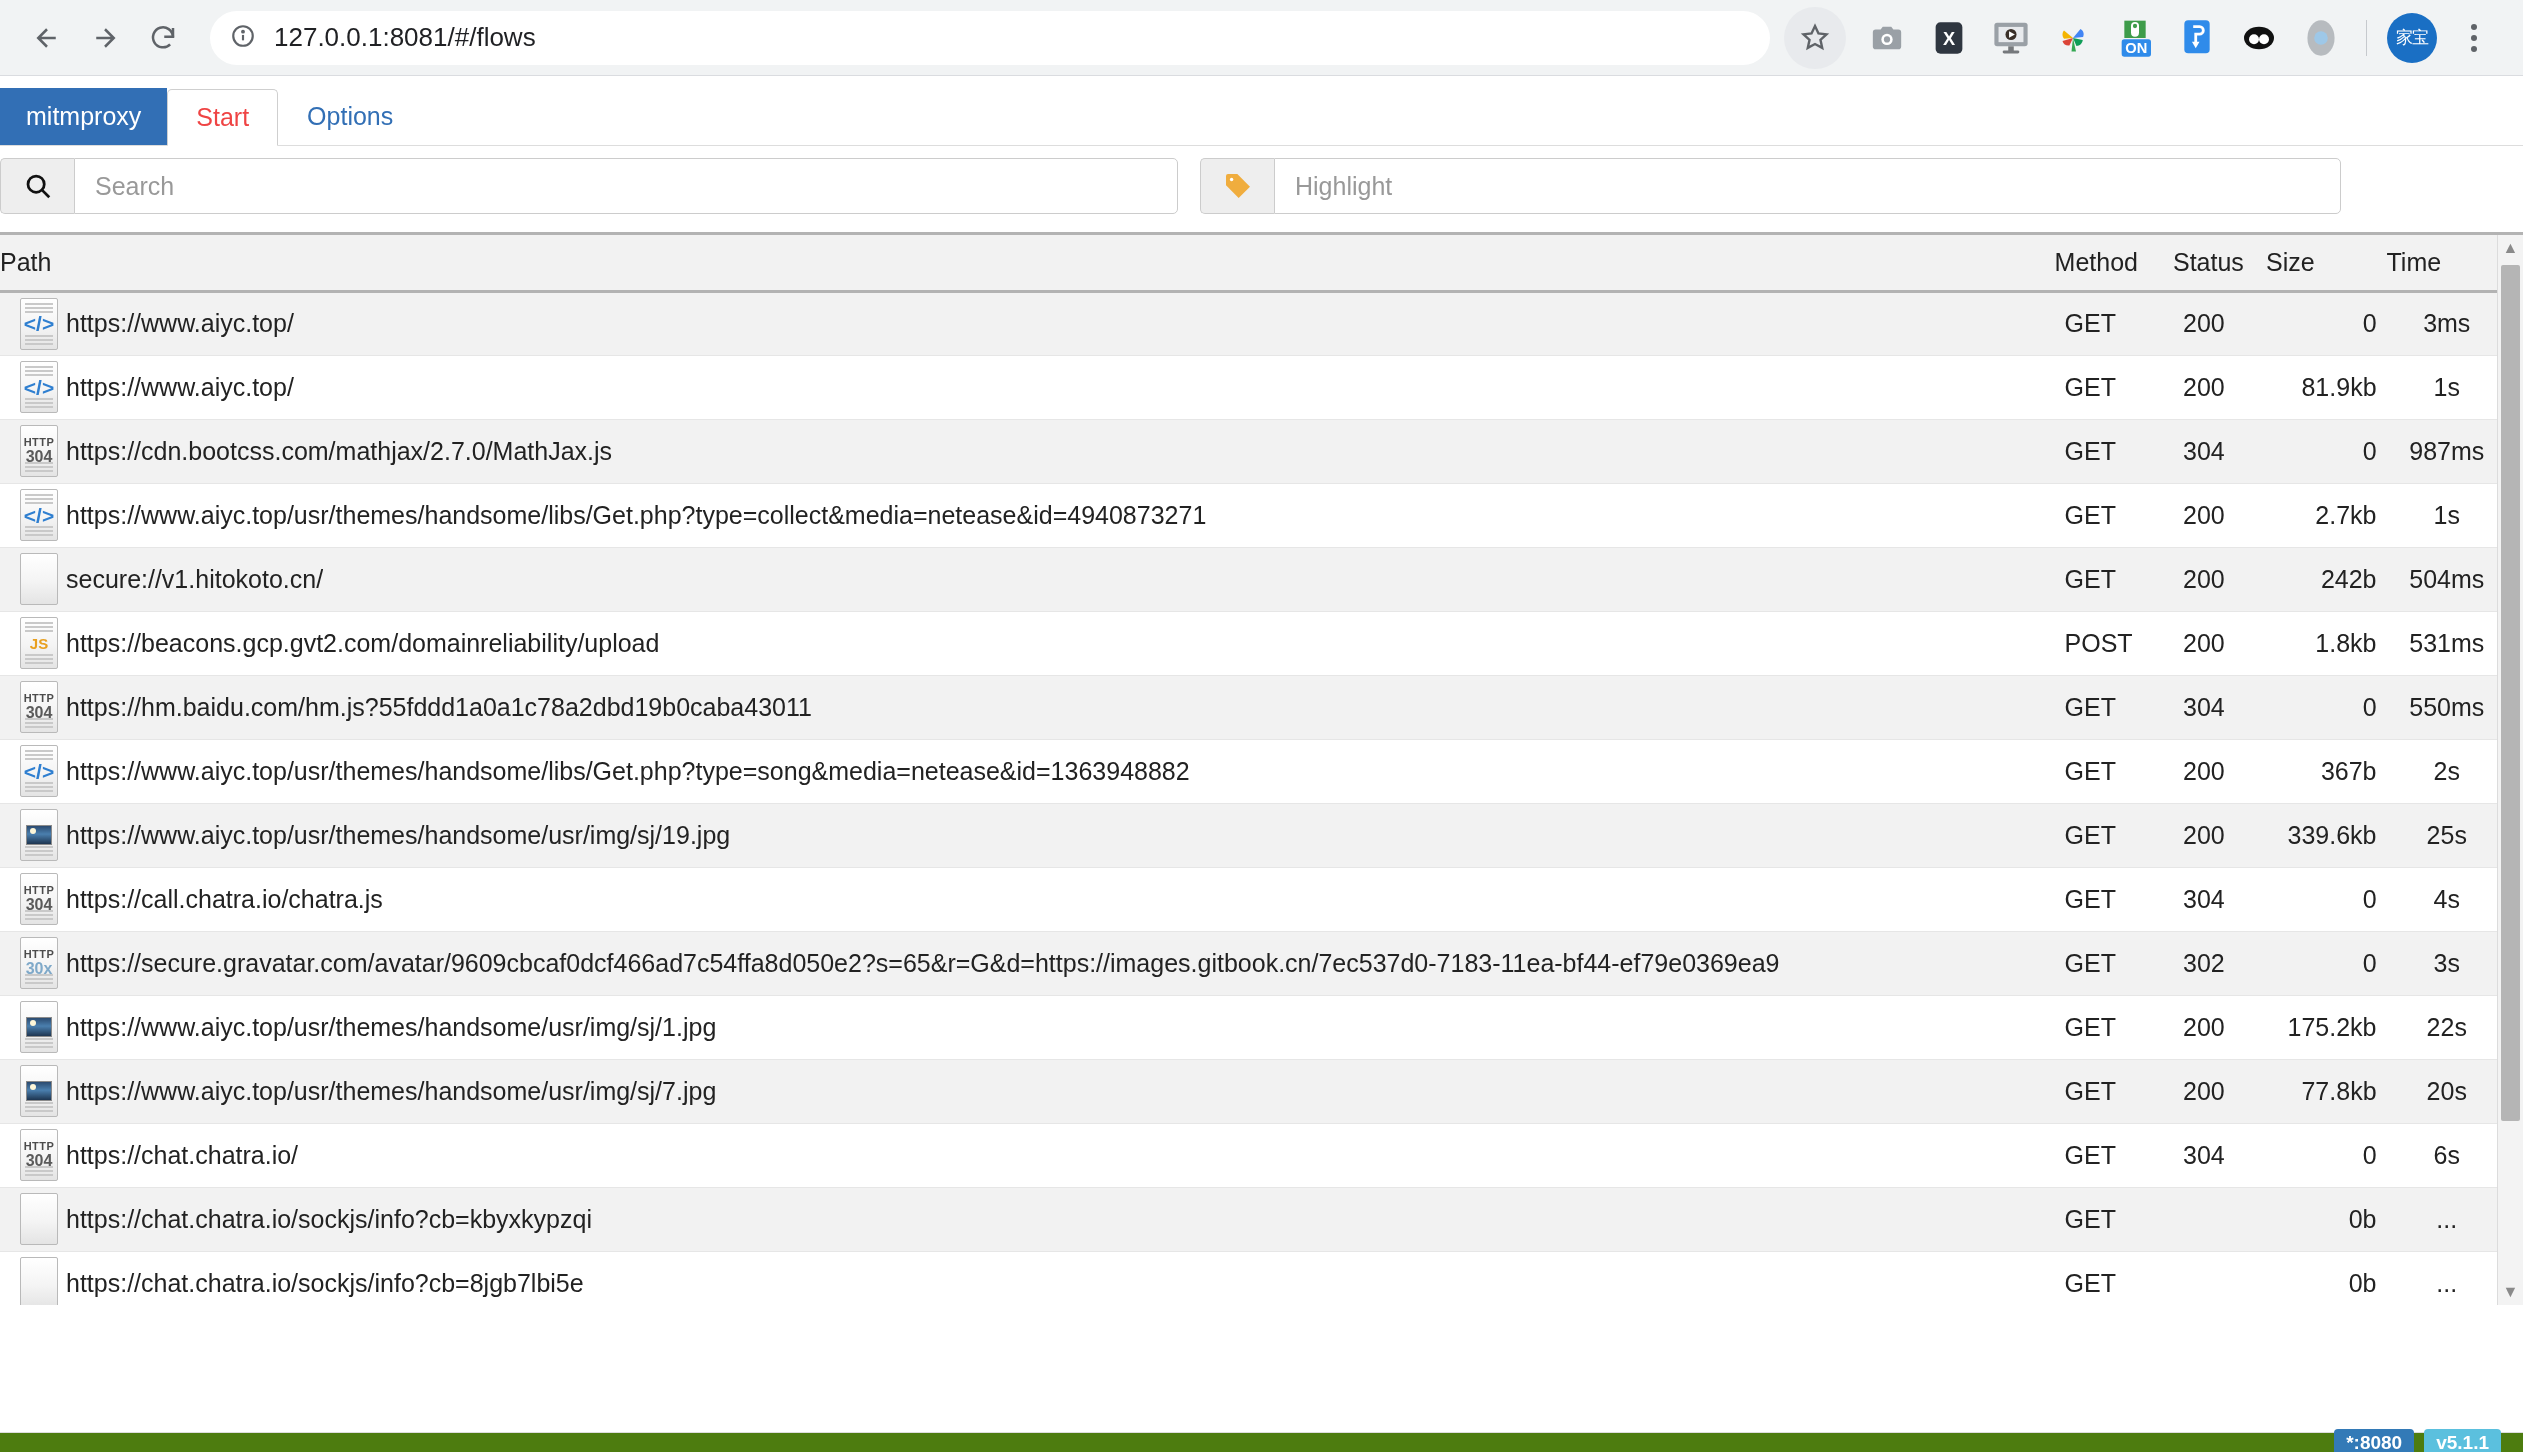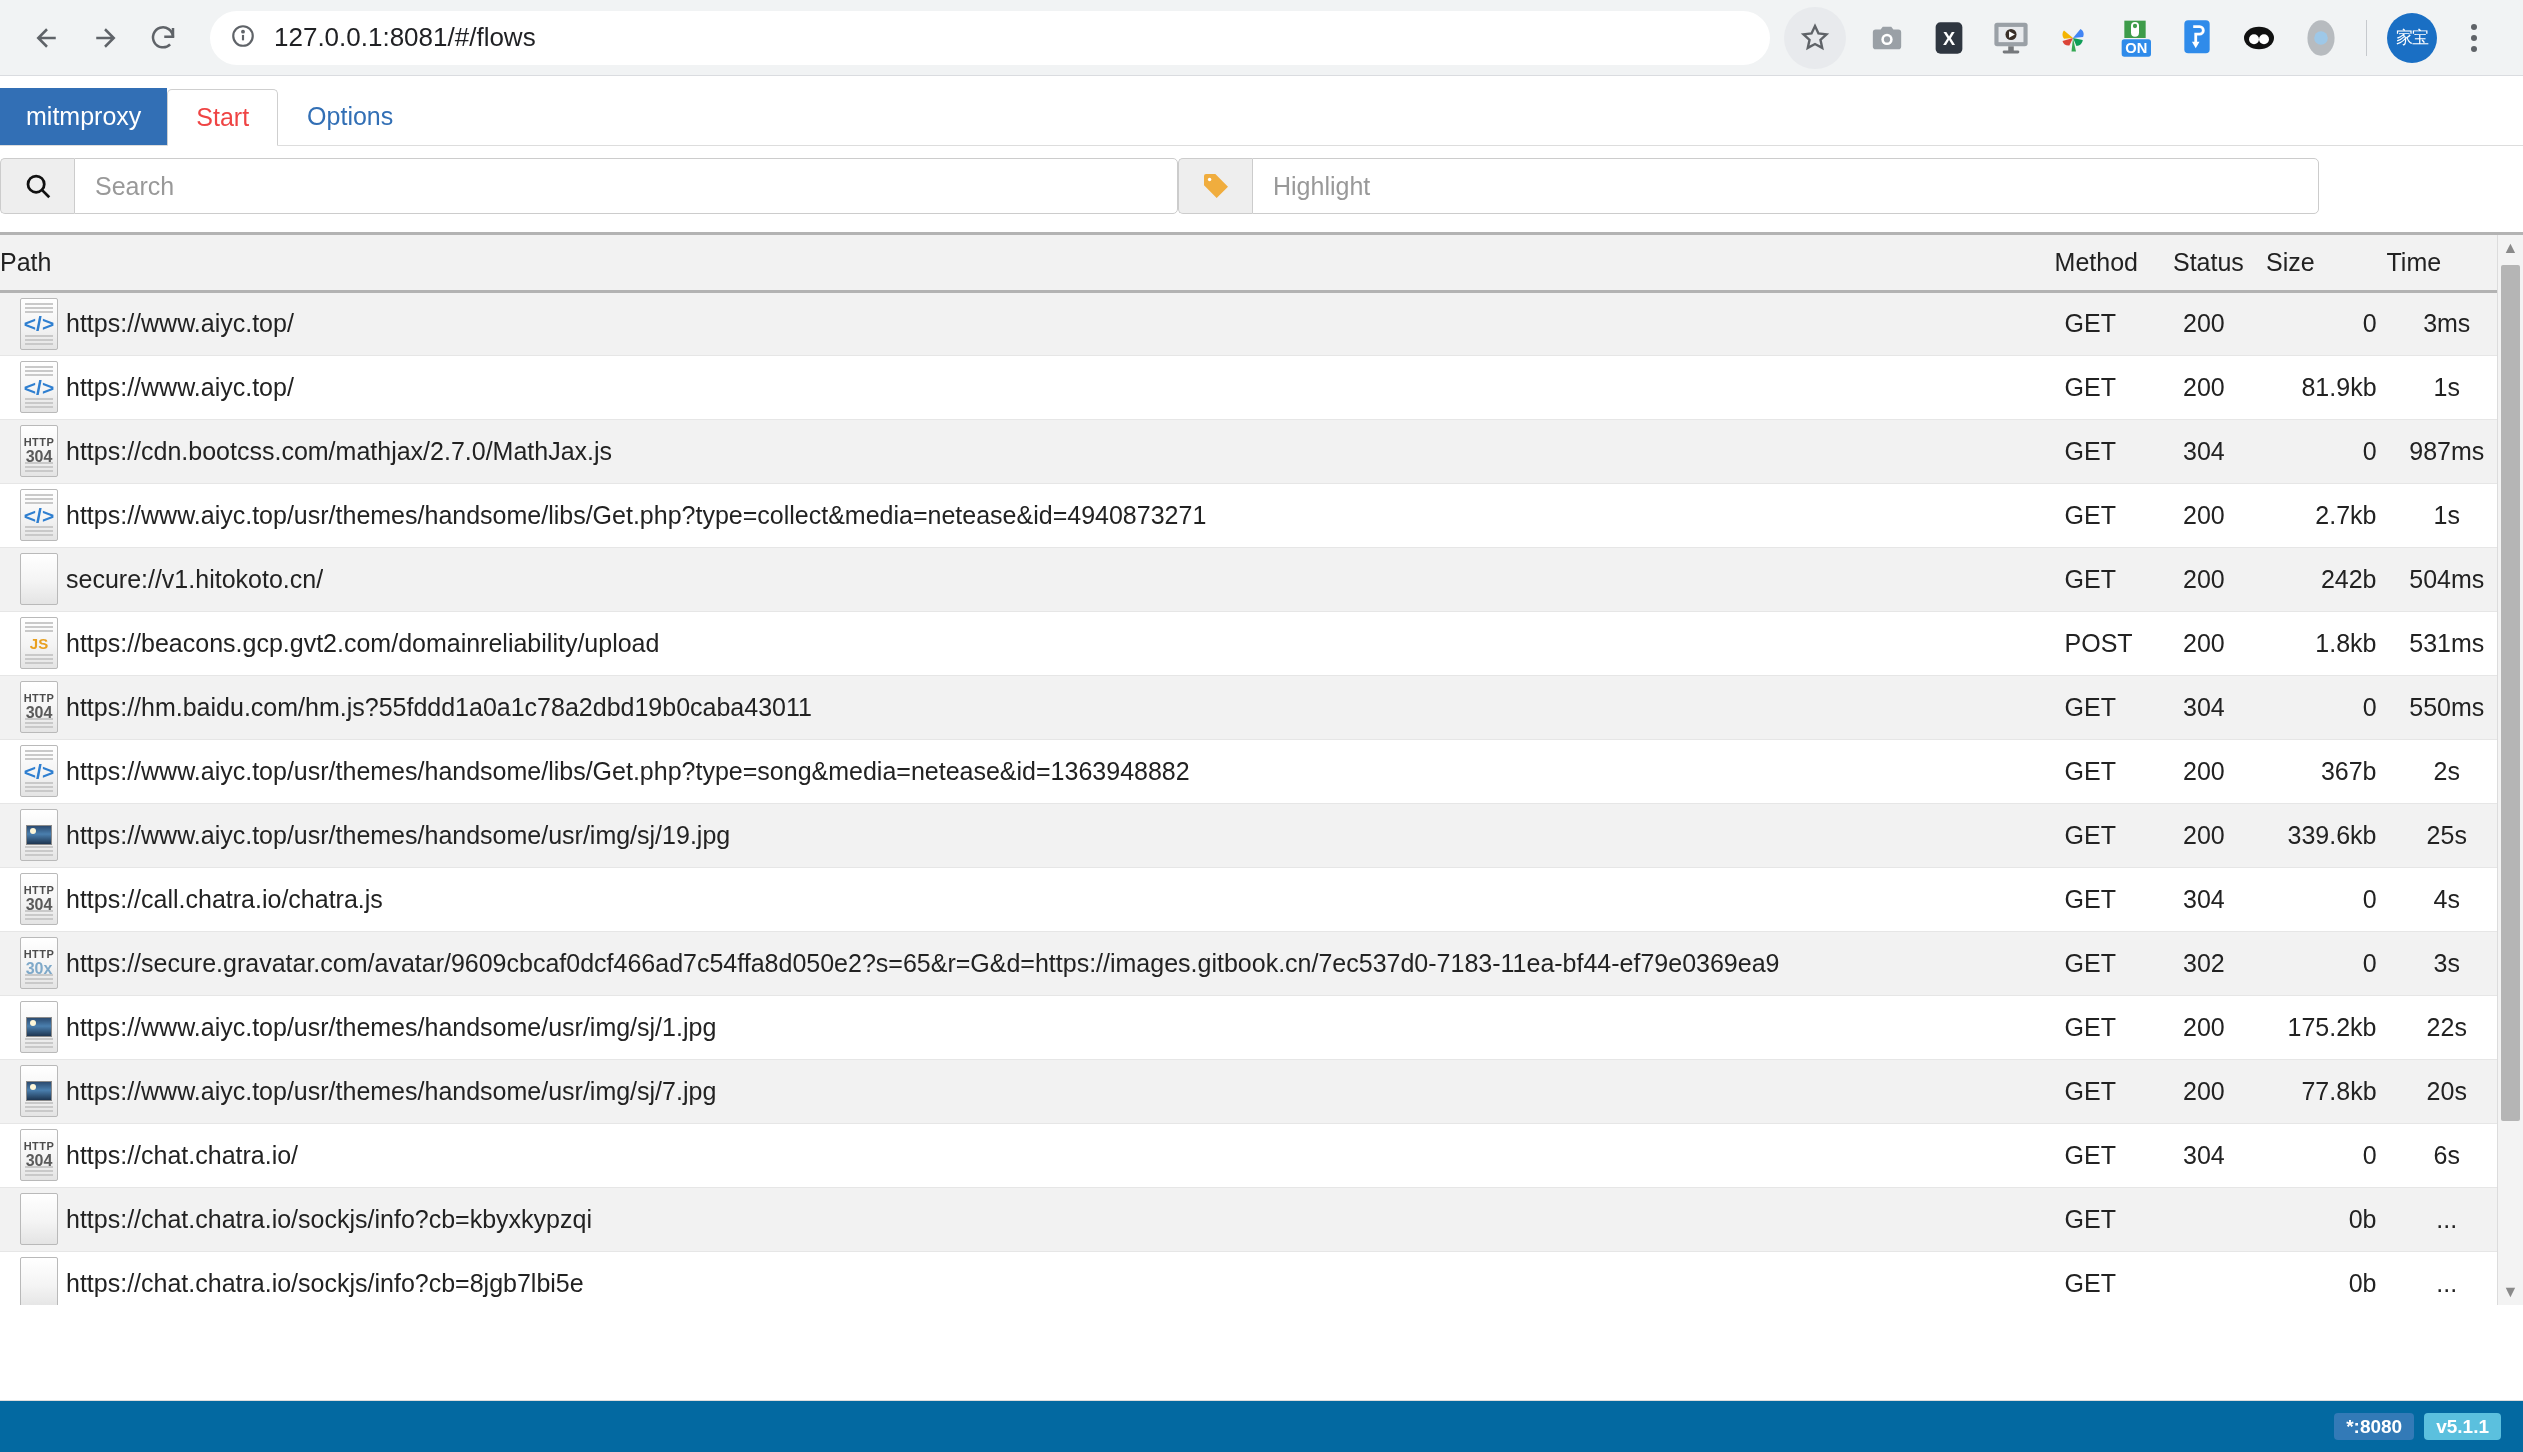--- a/index.html
+++ b/index.html
@@ -132,21 +132,21 @@
     background: #ffffff;
     display: flex; align-items: center;
     padding-left: 20px;
     font-size: 25px;
     color: #999999;
   }
   .fi-search  { width: 1104px; }
   .fi-intercept { width: 1104px; }
   .fi-highlight { width: 1067px; }
   .group-search    { margin-left: 0; }
-  .group-highlight { }
+  .group-highlight { margin-left: 22px; }
 
   .pause-icon { display: flex; gap: 5px; }
   .pause-icon i { width: 7px; height: 28px; background: #337ab7; display: block; }
 
   
   .table-wrap {
     border-top: 3px solid #b3b3b3;
     position: relative;
     height: 1073px;
     overflow: hidden;
@@ -258,22 +258,22 @@
   }
   .vscroll .thumb {
     position: absolute; left: 3px; right: 3px;
     top: 30px; height: 856px;
     background: #b5b5b5; border-radius: 2px;
   }
 
   
   .mp-footer {
     position: absolute; left: 0; bottom: 0;
-    width: 2523px; height: 52px;
-    background: #0369a1;
+    width: 2523px; height: 20px;
+    background: #4d7c0f;
     border-top: 1px solid #dddddd;
     display: flex; align-items: center; justify-content: flex-end;
     padding-right: 22px; gap: 10px;
   }
   .badge {
     color: #ffffff;
     font-size: 19px;
     padding: 4px 12px;
     border-radius: 4px;
     font-weight: bold;

